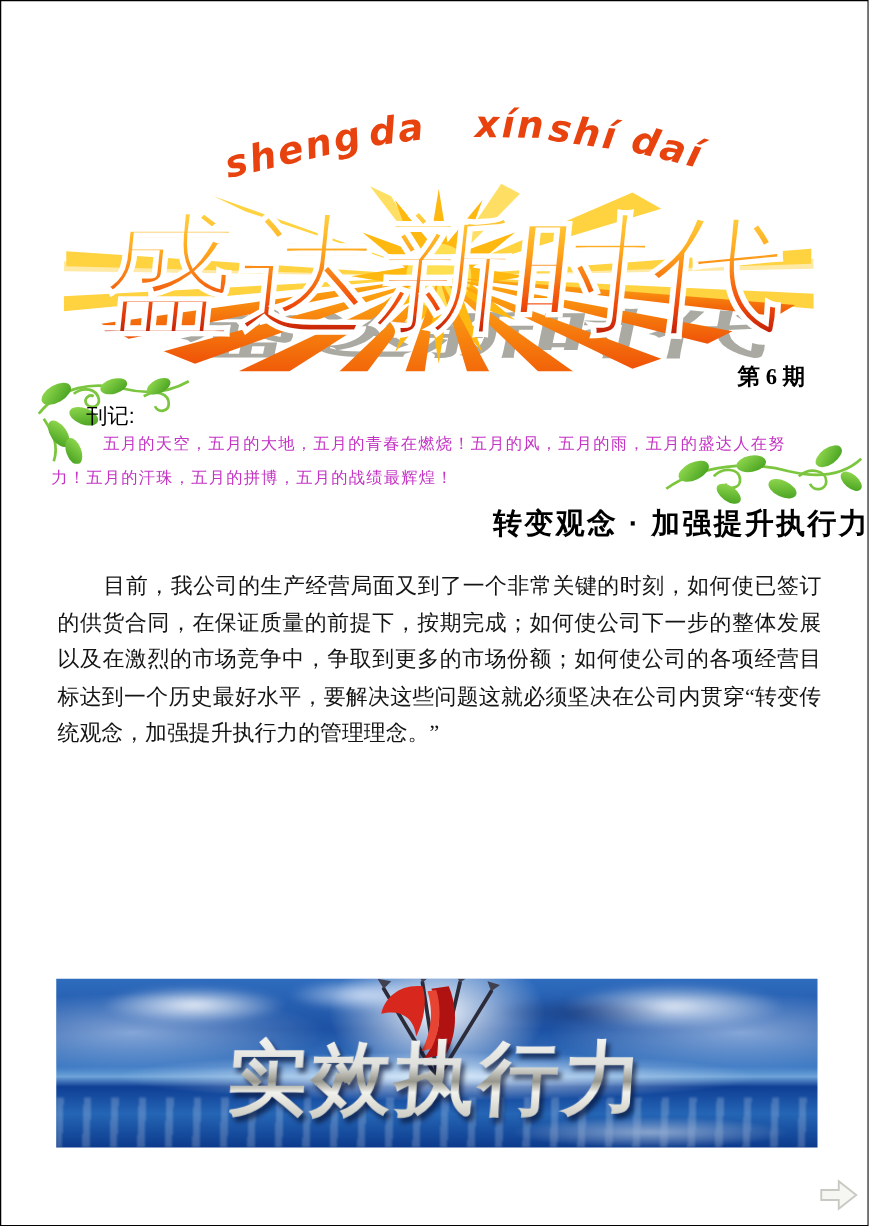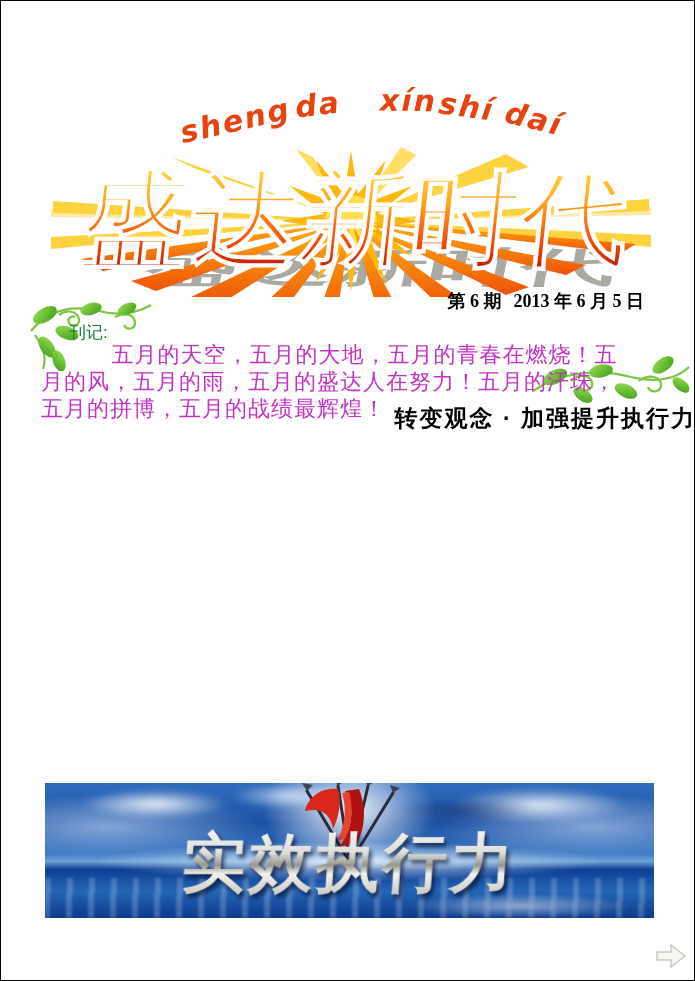--- a/index.html
+++ b/index.html
@@ -29,24 +29,24 @@
     position:absolute; top:288px; left:0; width:643px;
     display:flex; justify-content:flex-end; gap:12px;
     font-family:"Liberation Serif","DejaVu Serif",serif;
     font-weight:bold; font-size:18px; color:#000;
   }
 
   
   .foreword { position:absolute; left:30px; top:304px; width:640px; height:100px; }
   .vine-left  { position:absolute; left:-2px; top:-4px; }
   .vine-right { position:absolute; right:-20px; top:46px; }
-  .foreword-label { position:absolute; left:38px; top:16px; font-size:17px; color:#15803d; }
+  .foreword-label { position:absolute; left:38px; top:16px; font-size:17px; color:#000000; }
   .foreword-text {
     position:absolute; left:10px; top:36px; width:596px;
-    font-size:22px; line-height:27px; color:#c433c4;
+    font-size:13px; line-height:27px; color:#c433c4;
     text-indent:3.2em; letter-spacing:1px;
   }
 
   
   .headline {
     position:absolute; top:402px; left:0; width:695px;
     text-align:right; font-size:23px; font-weight:bold; color:#000;
     letter-spacing:2px;
   }
   .article { position:absolute; top:453px; left:45px; width:611px; }
@@ -146,21 +146,20 @@
         <path d="M300,112 L455,186 L478,178 Z"></path>
         <path d="M300,112 L515,166 L535,156 Z"></path>
         <path d="M300,112 L570,144 L585,135 Z"></path>
       </g>
 
       <text x="42" y="146" transform="skewX(-6)" font-size="104" font-weight="bold" textLength="548" lengthAdjust="spacingAndGlyphs" fill="url(#titleGrad)" stroke="#ffffff" stroke-width="1" font-family="'DejaVu Sans',sans-serif">盛达新时代</text>
     </svg>
 
     <div class="issue-line">
       <span>第 6 期</span>
-      <span>2013 年 6 月 5 日</span>
     </div>
   </div>
 
   <div class="foreword">
     <svg class="vine-left" width="125" height="70" viewBox="0 0 125 70">
       <defs>
         <linearGradient id="leafGrad" x1="0" y1="0" x2="1" y2="1">
           <stop offset="0%" stop-color="#9ade55"></stop>
           <stop offset="100%" stop-color="#3f9c1a"></stop>
         </linearGradient>
@@ -196,20 +195,21 @@
         <ellipse cx="52" cy="44" rx="11" ry="6" transform="rotate(35 52 44)"></ellipse>
       </g>
     </svg>
 
     <div class="foreword-label">刊记:</div>
     <div class="foreword-text">五月的天空，五月的大地，五月的青春在燃烧！五月的风，五月的雨，五月的盛达人在努力！五月的汗珠，五月的拼博，五月的战绩最辉煌！</div>
   </div>
 
   <h1 class="headline">转变观念 · 加强提升执行力</h1>
   <div class="article">
+    <p>目前，我公司的生产经营局面又到了一个非常关键的时刻，如何使已签订的供货合同，在保证质量的前提下，按期完成；如何使公司下一步的整体发展以及在激烈的市场竞争中，争取到更多的市场份额；如何使公司的各项经营目标达到一个历史最好水平，要解决这些问题这就必须坚决在公司内贯穿“转变传统观念，加强提升执行力的管理理念。”</p>
   </div>
 
   <div class="banner">
     <div class="cloud c1"></div>
     <div class="cloud c2"></div>
     <div class="cloud c3"></div>
     <div class="cloud c4"></div>
     <div class="sea-sparkle"></div>
 
     <svg class="flag-svg" width="150" height="82" viewBox="0 0 150 82">

